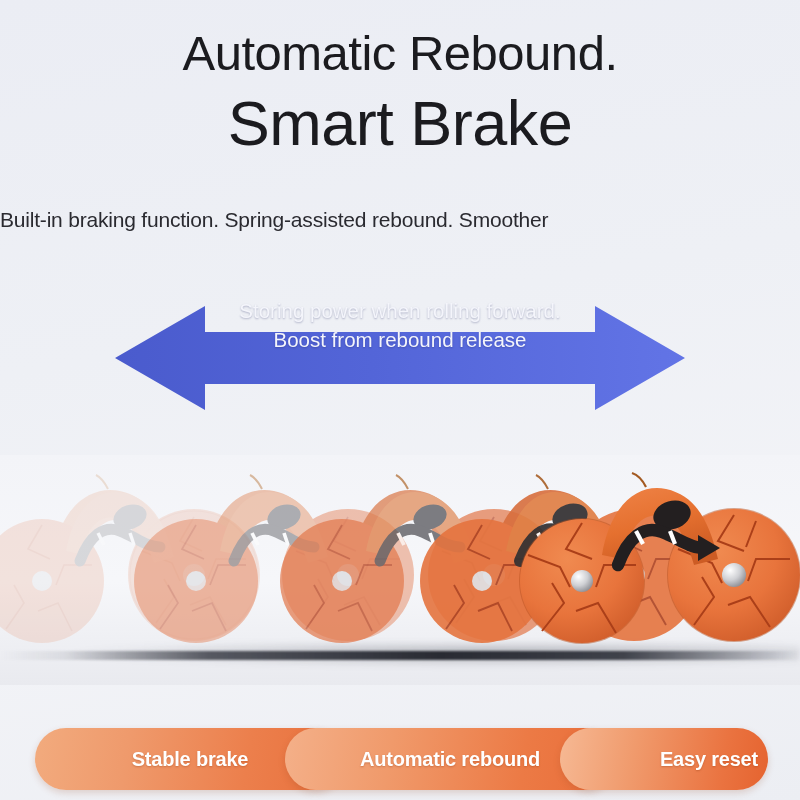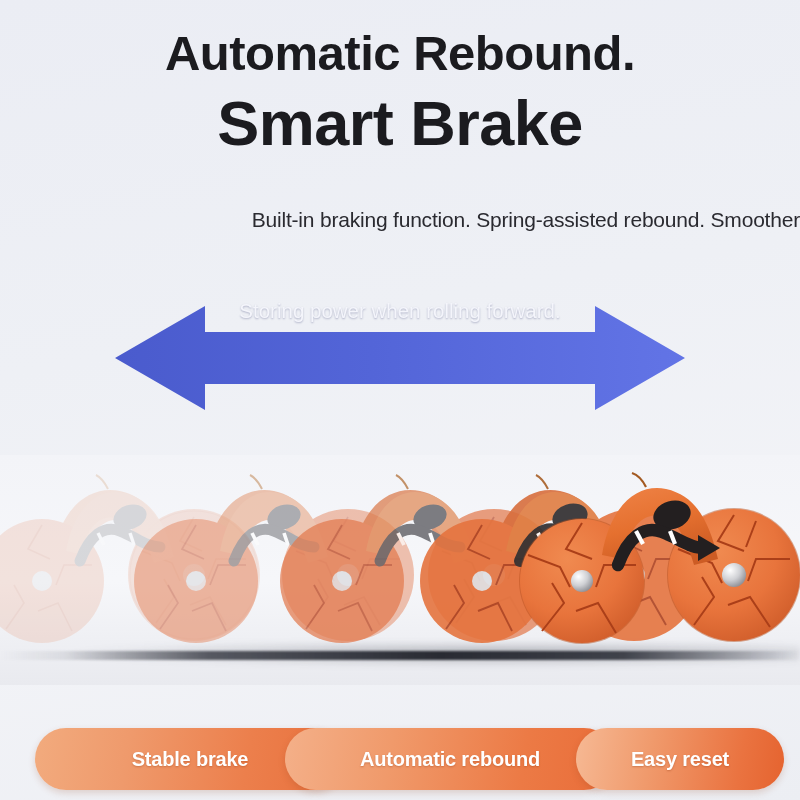--- a/index.html
+++ b/index.html
@@ -10,27 +10,27 @@
   }
   .page{
     position:relative;width:800px;height:800px;
     background:linear-gradient(170deg,#ebedf4 0%,#eef0f5 40%,#f2f3f7 70%,#eceef3 100%);
     overflow:hidden;
   }
 
   
   .headline{
     position:absolute;left:0;top:24px;width:800px;text-align:center;
-    color:#1b1b1f;font-weight:bold;letter-spacing:-0.5px;
+    color:#1b1b1f;font-weight:normal;letter-spacing:-0.5px;
   }
   .headline .l1{display:block;font-size:49px;line-height:58px;}
   .headline .l2{display:block;font-size:63px;line-height:58px;margin-top:12px;}
 
   .subhead{
-    position:absolute;left:0;top:208px;width:800px;text-align:right;
+    position:absolute;left:0;top:208px;width:800px;text-align:left;
     font-size:21px;color:#2a2a30;letter-spacing:-0.2px;
   }
 
   
   .arrow-wrap{position:absolute;left:110px;top:296px;width:580px;height:124px;}
   .arrow-wrap svg{display:block;width:580px;height:124px;}
   .arrow-text{
     position:absolute;left:0;top:296px;width:800px;height:124px;
     display:flex;flex-direction:column;align-items:center;
     color:#f4f5fb;font-size:20.5px;line-height:29px;text-align:center;
@@ -65,23 +65,23 @@
     color:#fff;font-size:20px;font-weight:bold;letter-spacing:-0.2px;
     text-shadow:0 1px 2px rgba(150,60,20,.38);
     box-shadow:0 3px 7px rgba(150,70,35,.20);
   }
   .pill.p1{left:35px;width:310px;
     background:linear-gradient(100deg,#f2ab7e 0%,#ef9a6c 30%,#ec7f4c 68%,#e86f3b 100%);
     z-index:1;}
   .pill.p2{left:285px;width:330px;
     background:linear-gradient(100deg,#f4b089 0%,#f09a6b 32%,#ec7a45 72%,#e96c38 100%);
     z-index:2;}
-  .pill.p3{left:576px;width:208px;
+  .pill.p3{left:560px;width:208px;
     background:linear-gradient(100deg,#f6b994 0%,#f09a6c 36%,#ea7340 78%,#e5632f 100%);
-    z-index:3;}
+    z-index:3;justify-content:flex-end;}
   .pill span{padding:0 10px;white-space:nowrap;}
 </style>
 </head>
 <body>
 
 <div class="page">
 
   <div class="headline">
     <span class="l1">Automatic Rebound.</span>
     <span class="l2">Smart Brake</span>
@@ -96,20 +96,21 @@
           <stop offset="0%" stop-color="#4a5bcd"></stop>
           <stop offset="45%" stop-color="#5365d8"></stop>
           <stop offset="100%" stop-color="#6274e6"></stop>
         </linearGradient>
       </defs>
       <path d="M5,62 L95,10 L95,36 L485,36 L485,10 L575,62 L485,114 L485,88 L95,88 L95,114 Z" fill="url(#agrad)"></path>
     </svg>
   </div>
   <div class="arrow-text">
     <div>Storing power when rolling forward.</div>
+    <div>Boost from rebound release</div>
   </div>
 
   <div class="photo">
     <div class="shadowpool"></div>
 
     <div class="roller" style="left:-42px;opacity:.22;">
       <svg viewBox="0 0 330 215" xmlns="http://www.w3.org/2000/svg">
         <g>
           <path d="M96,96 C104,52 132,30 162,36 C192,42 206,70 214,100 L188,108 C180,82 172,66 158,63 C140,59 128,76 122,100 Z" fill="#e8a27d"></path>
           <ellipse cx="236" cy="120" rx="66" ry="66" fill="#e89a79"></ellipse>

